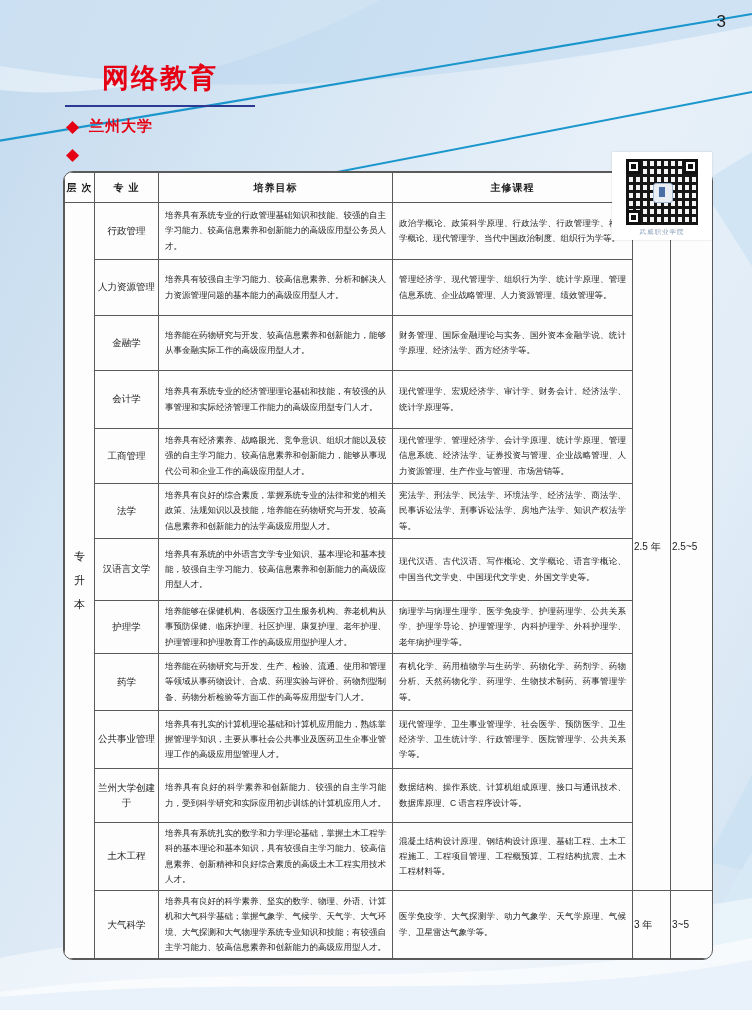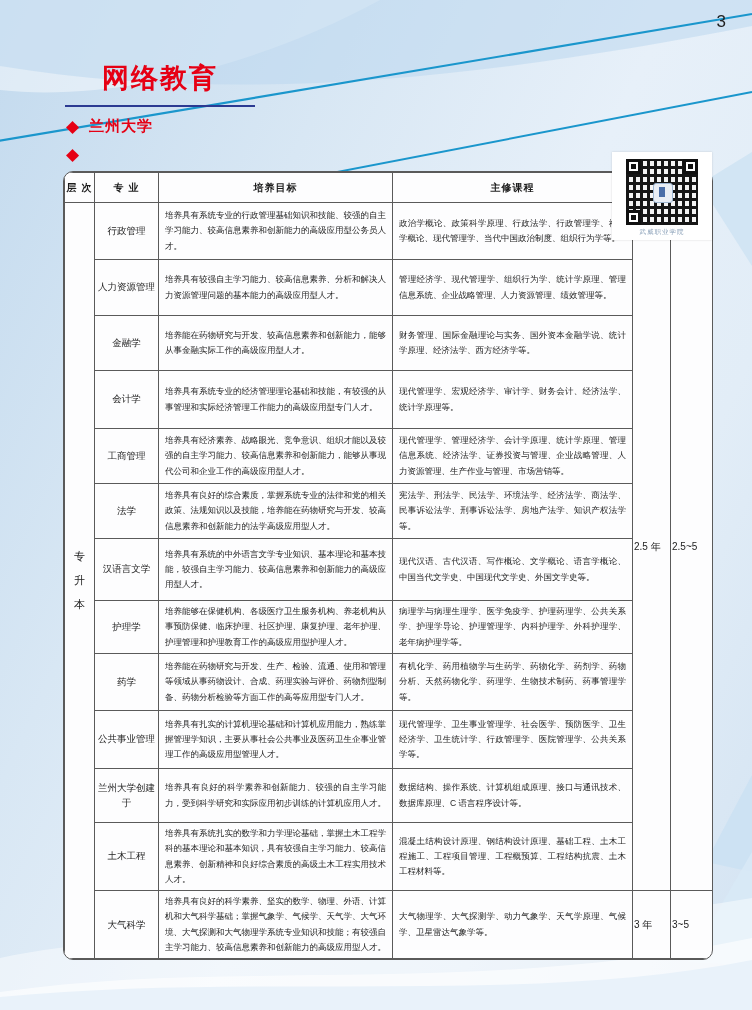--- a/index.html
+++ b/index.html
@@ -199,21 +199,21 @@
               <td class="courses-cell">数据结构、操作系统、计算机组成原理、接口与通讯技术、数据库原理、C 语言程序设计等。</td>
             </tr>
             <tr style="height: 56px;">
               <td class="major-cell">土木工程</td>
               <td class="goal-cell">培养具有系统扎实的数学和力学理论基础，掌握土木工程学科的基本理论和基本知识，具有较强自主学习能力、较高信息素养、创新精神和良好综合素质的高级土木工程实用技术人才。</td>
               <td class="courses-cell">混凝土结构设计原理、钢结构设计原理、基础工程、土木工程施工、工程项目管理、工程概预算、工程结构抗震、土木工程材料等。</td>
             </tr>
             <tr style="height: 64px;">
               <td class="major-cell">大气科学</td>
               <td class="goal-cell">培养具有良好的科学素养、坚实的数学、物理、外语、计算机和大气科学基础；掌握气象学、气候学、天气学、大气环境、大气探测和大气物理学系统专业知识和技能；有较强自主学习能力、较高信息素养和创新能力的高级应用型人才。</td>
-              <td class="courses-cell">大气物理学、大气探测学、动力气象学、天气学原理、气候学、卫星雷达气象学等。</td>
+              <td class="courses-cell">医学免疫学、大气探测学、动力气象学、天气学原理、气候学、卫星雷达气象学等。</td>
               <td class="duration-cell">3 年</td>
               <td class="period-cell">3~5</td>
             </tr>
           </tbody>
       </table>
     </div>
 
   </div>
 </div>
 

